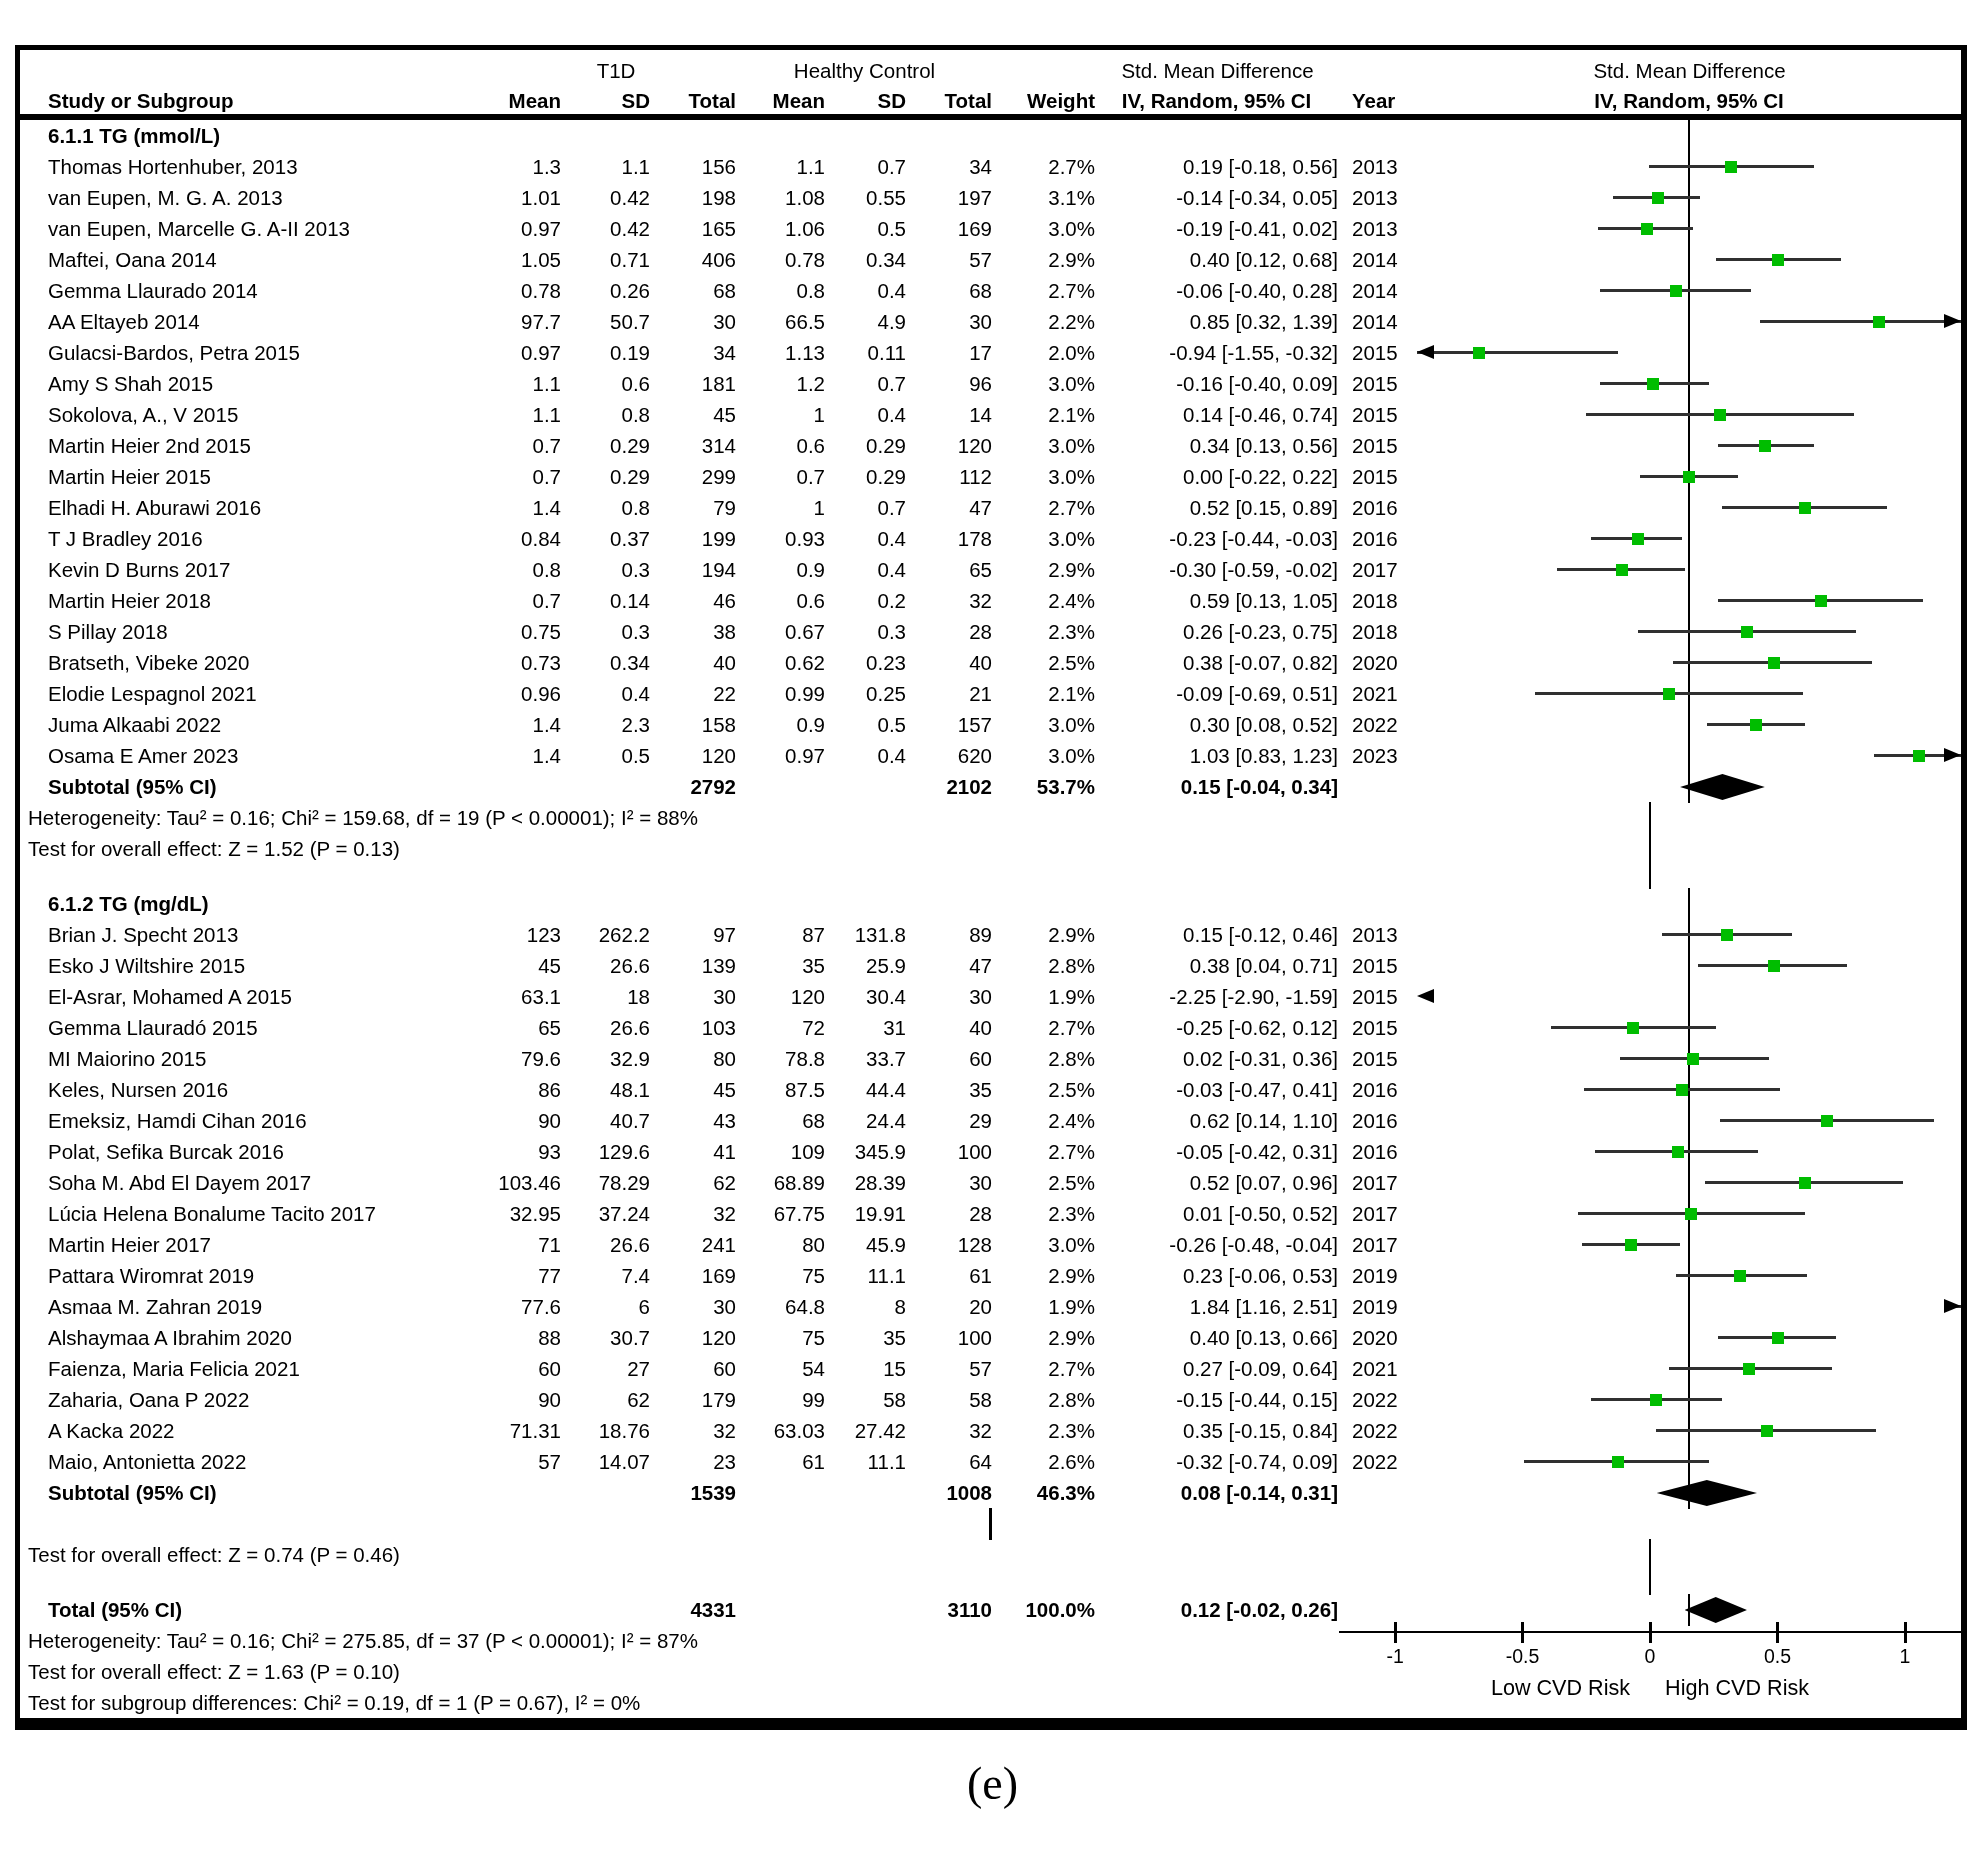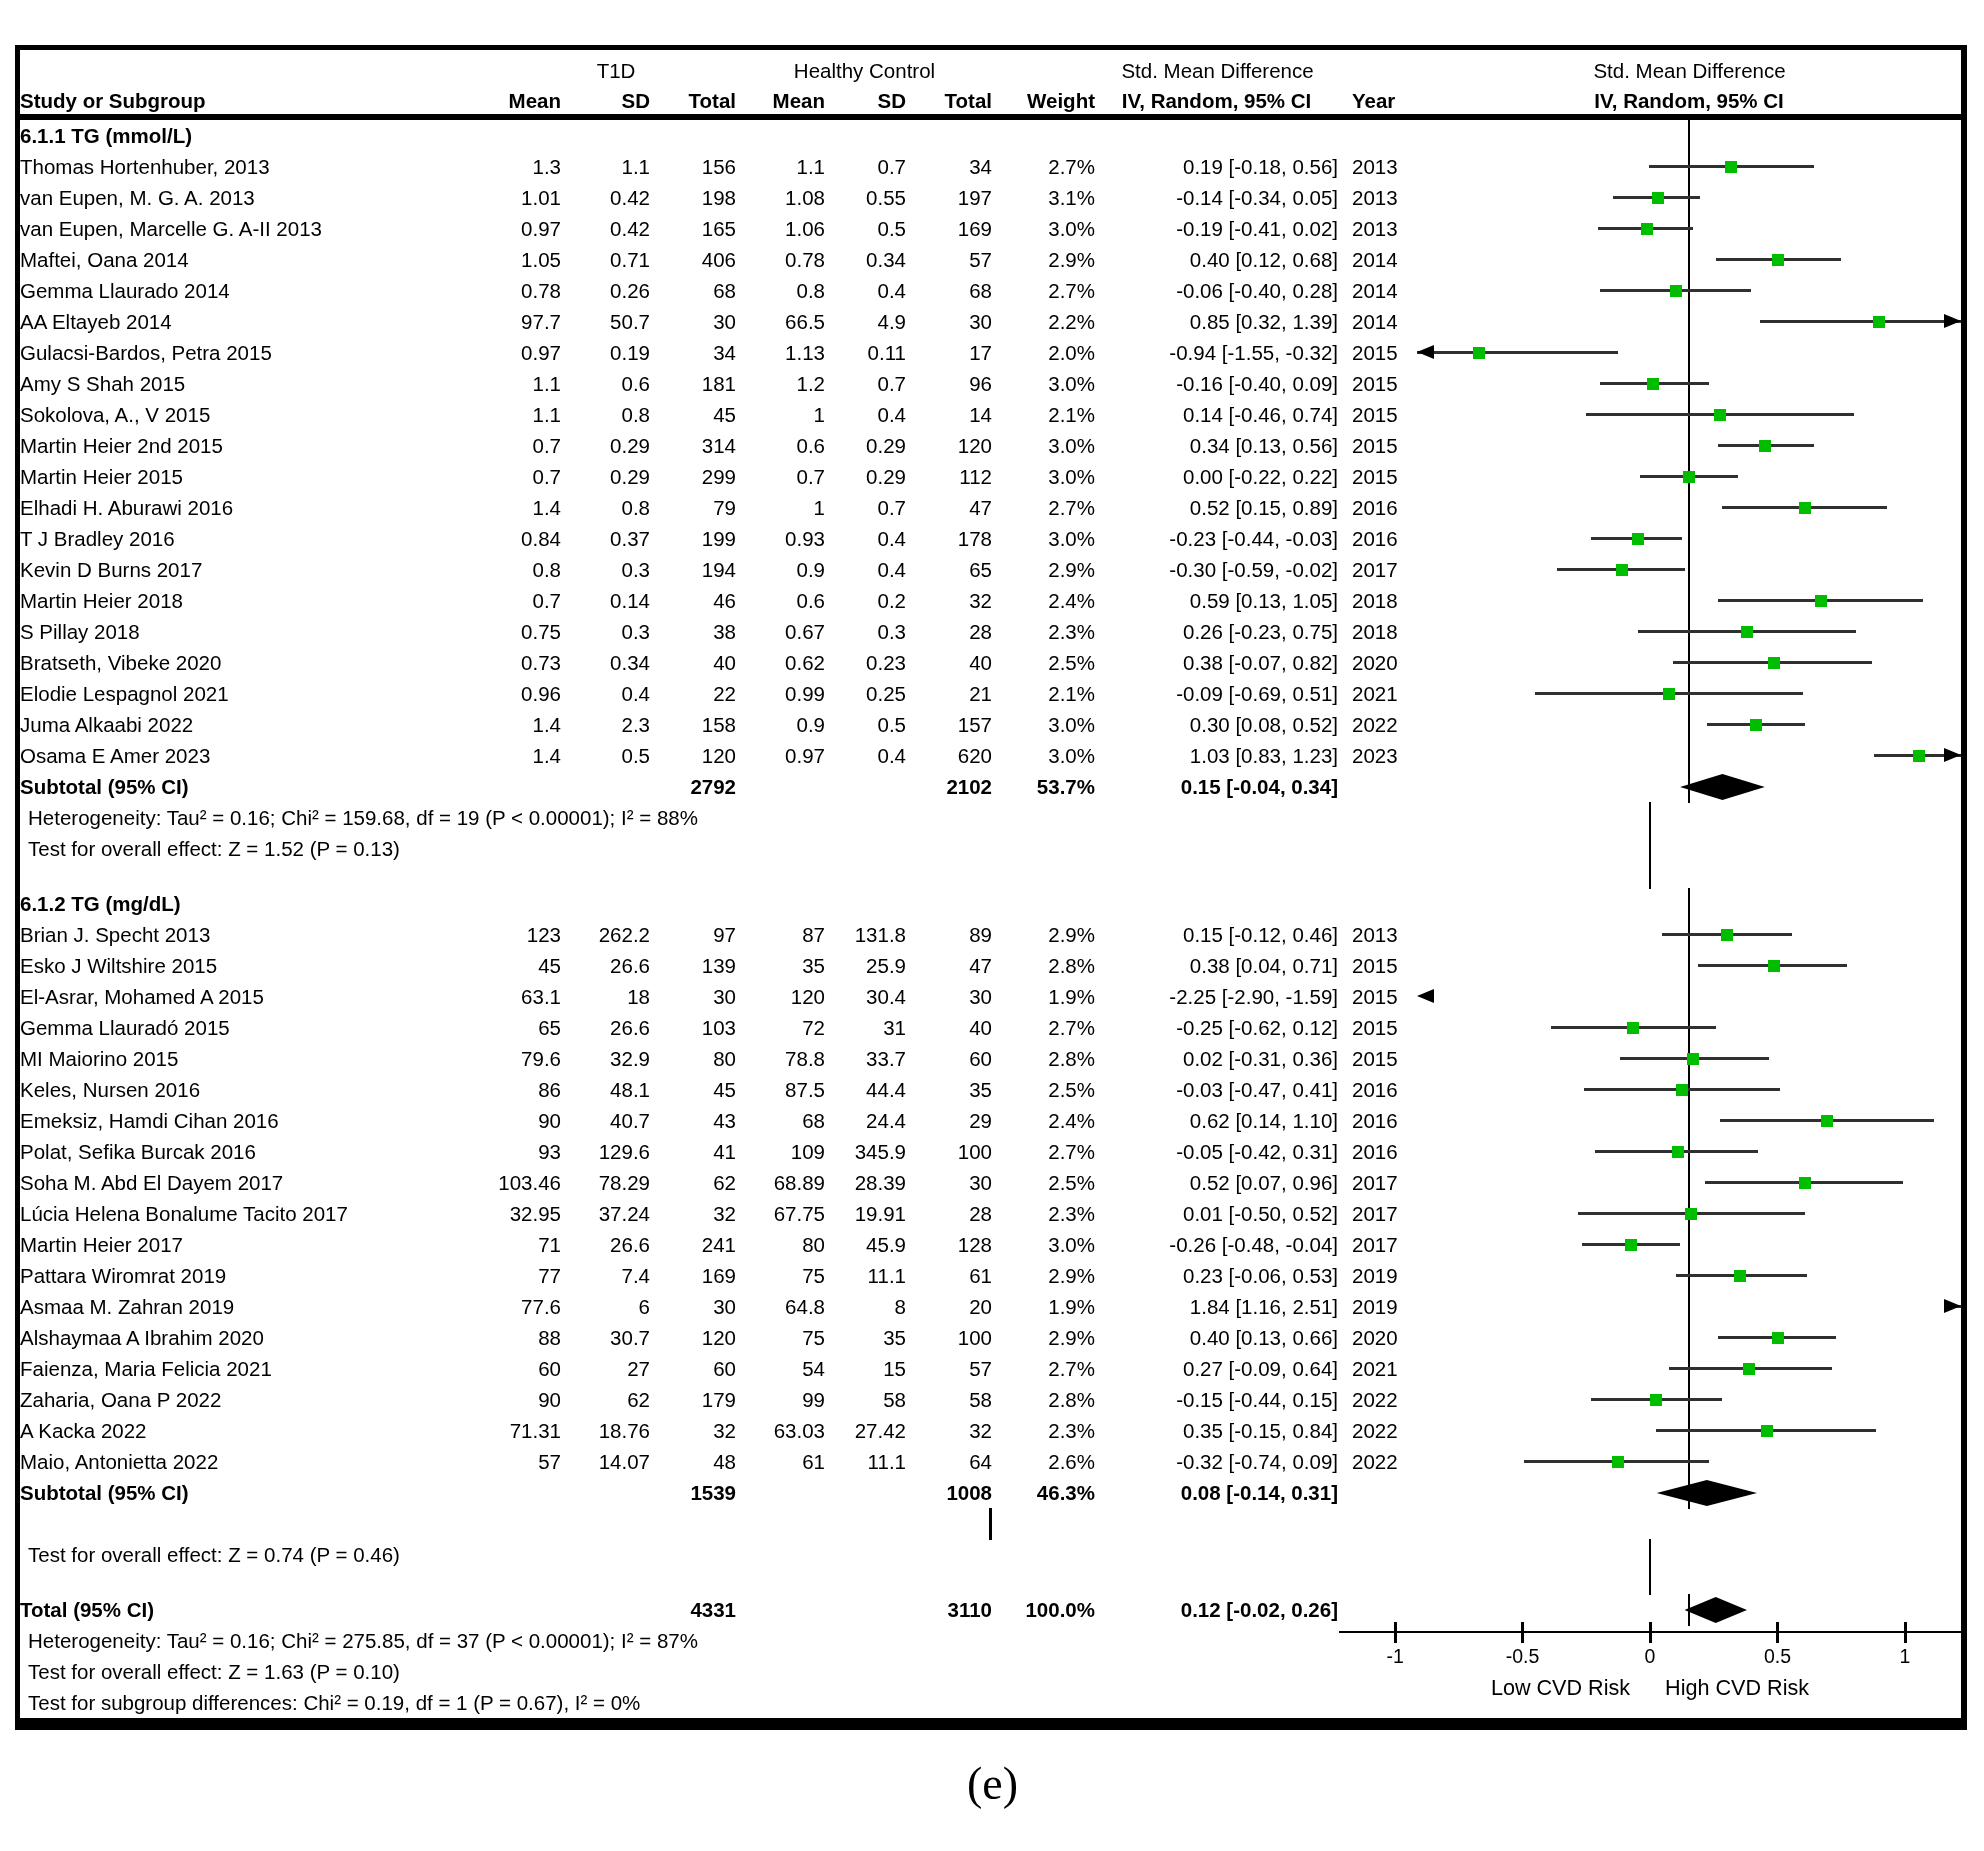--- a/index.html
+++ b/index.html
@@ -10,21 +10,21 @@
   .figure{
     position:absolute;left:15px;top:45px;width:1952px;
     border:5.4px solid #000;border-bottom-width:12px;border-right-width:6.5px;
     background:#fff;box-sizing:border-box;
   }
   
   .hdr{border-bottom:6.5px solid #000;padding-top:3.2px;}
   .hline{display:flex;align-items:flex-end;height:28px;font-weight:normal;font-size:20.5px;line-height:1;}
   .hline2{display:flex;align-items:flex-end;height:30px;font-weight:bold;font-size:20.5px;line-height:1;padding-bottom:3.2px;}
   
-  .c-study{width:476px;padding-left:0;box-sizing:border-box;white-space:nowrap;}
+  .c-study{width:476px;padding-left:28px;box-sizing:border-box;white-space:nowrap;}
   .c-m1{width:65px;}.c-sd1{width:89px;}.c-t1{width:86px;}
   .c-m2{width:89px;}.c-sd2{width:81px;}.c-t2{width:86px;}
   .c-w{width:103px;}
   .c-ci{width:243px;}
   .c-yr{width:79px;padding-left:14px;box-sizing:border-box;}
   .num{text-align:right;white-space:nowrap;box-sizing:border-box;}
   .span-t1d{width:240px;text-align:center;}
   .span-hc{width:257px;text-align:center;}
   .span-w{width:103px;}
   .span-ci{width:243px;text-align:center;white-space:nowrap;}
@@ -776,21 +776,21 @@
         <div class="c-plot">
           <div class="zline"></div>
           <div class="cil" style="left: 43.8525%; width: 40.5738%; background: rgb(48, 48, 48);"></div>
           <div class="mk" style="left: 64.3443%; background: rgb(0, 189, 0);"></div>
         </div>
       </div>
       <div class="row">
         <div class="c-study">Maio, Antonietta 2022</div>
         <div class="c-m1 num">57</div>
         <div class="c-sd1 num">14.07</div>
-        <div class="c-t1 num">48</div>
+        <div class="c-t1 num">23</div>
         <div class="c-m2 num">61</div>
         <div class="c-sd2 num">11.1</div>
         <div class="c-t2 num">64</div>
         <div class="c-w num">2.6%</div>
         <div class="c-ci num">-0.32 [-0.74, 0.09]</div>
         <div class="c-yr">2022</div>
         <div class="c-plot">
           <div class="zline"></div>
           <div class="cil" style="left: 19.6721%; width: 34.0164%; background: rgb(48, 48, 48);"></div>
           <div class="mk" style="left: 36.8852%; background: rgb(0, 189, 0);"></div>

